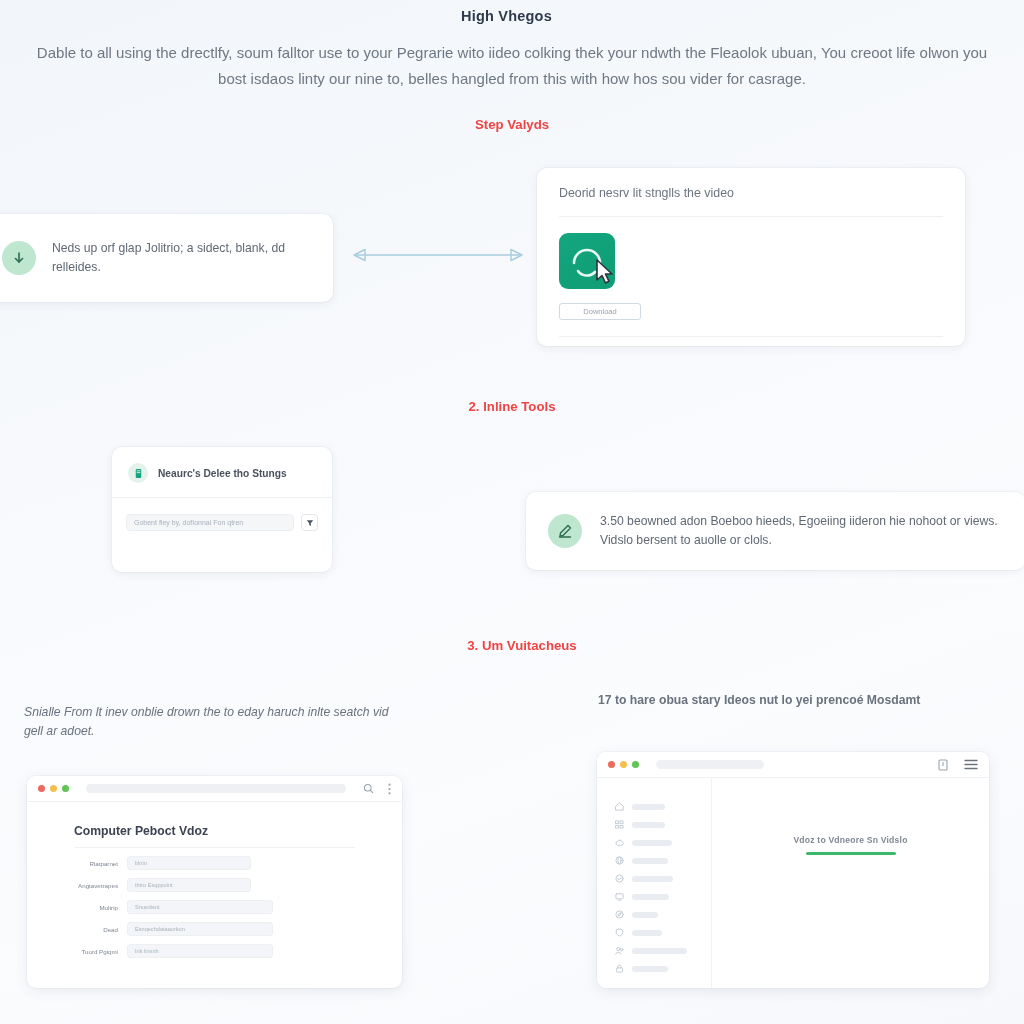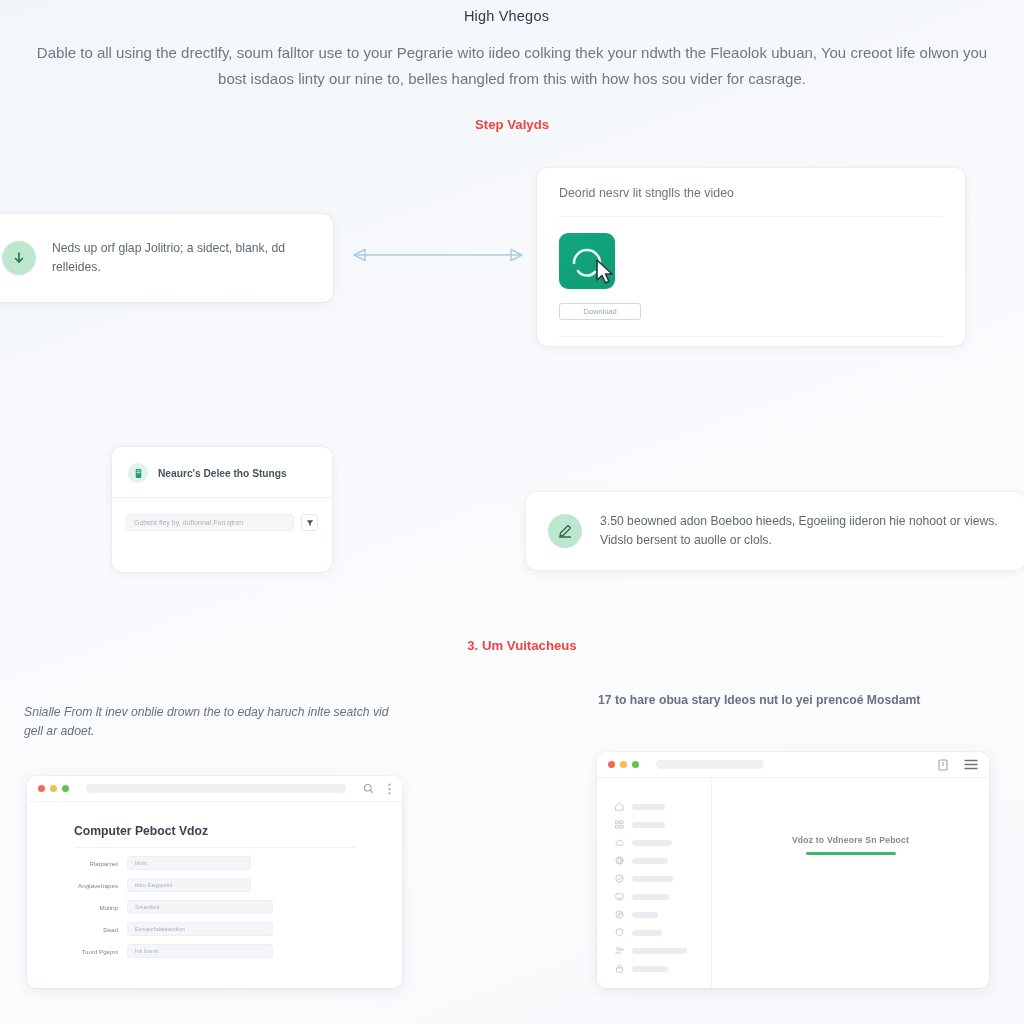--- a/index.html
+++ b/index.html
@@ -10,21 +10,21 @@
     color: #3c4450;
     overflow: hidden;
     position: relative;
   }
   .page { position: relative; width: 1024px; height: 1024px; }
 
   
   .h-main {
     position: absolute; left: 0; right: 11px; top: 8px;
     text-align: center;
-    font-size: 14.5px; font-weight: normal; color: #2f3b4c; letter-spacing: .2px;
+    font-size: 14.5px; font-weight: bold; color: #2f3b4c; letter-spacing: .2px;
   }
   .intro {
     position: absolute; left: 22px; right: 22px; top: 40px;
     text-align: center; font-size: 15px; line-height: 1.72; color: #6e7884;
   }
   .h-sec {
     position: absolute; left: 0; right: 0;
     text-align: center; font-size: 13.2px; font-weight: bold; color: #ef4444;
   }
   #sec1-title { top: 117px; }
@@ -183,20 +183,21 @@
       <span class="cursor">
         <svg width="22" height="26" viewBox="0 0 22 26">
           <path d="M2 1 L2 21 L7 16.5 L10.5 24 L14 22.3 L10.5 15 L17 15 Z" fill="#ffffff" stroke="#2b3440" stroke-width="1.6" stroke-linejoin="round"></path>
         </svg>
       </span>
     </div>
     <div class="ghost-btn">Downioad</div>
     <div class="hr-bottom"></div>
   </div>
 
+  <div class="h-sec" id="sec2-title">2. Inline Tools</div>
 
   <div class="card" id="card-left2">
     <div class="c2-head">
       <span class="sq-icon">
         <svg width="11" height="11" viewBox="0 0 12 12" fill="#17a07c">
           <rect x="3" y="1" width="6" height="10" rx="1.2"></rect>
           <rect x="4" y="2.6" width="4" height="1" fill="#e3f2ea"></rect>
           <rect x="4" y="4.6" width="4" height="1" fill="#e3f2ea"></rect>
         </svg>
       </span>
@@ -382,19 +383,19 @@
             <span class="side-ico">
               <svg width="9" height="9" viewBox="0 0 10 10" fill="none" stroke="#b9c2cc" stroke-width="0.9" stroke-linejoin="round" stroke-linecap="round">
                 <rect x="1.6" y="4.3" width="6.8" height="4.7" rx="1"></rect>
                 <path d="M3.2 4.3 V3 A1.8 1.8 0 0 1 6.8 3 V4.3"></path>
               </svg>
             </span>
             <span class="side-bar" style="width: 36px;"></span>
           </div>
         </div>
       <div class="rb-main">
-        <div class="rb-heading">Vdoz to Vdneore Sn Peboct</div>
+        <div class="rb-heading">Vdoz to Vdneore Sn Vidslo</div>
         <div class="rb-underline"></div>
       </div>
     </div>
   </div>
 
 </div>
 
 </body></html>

